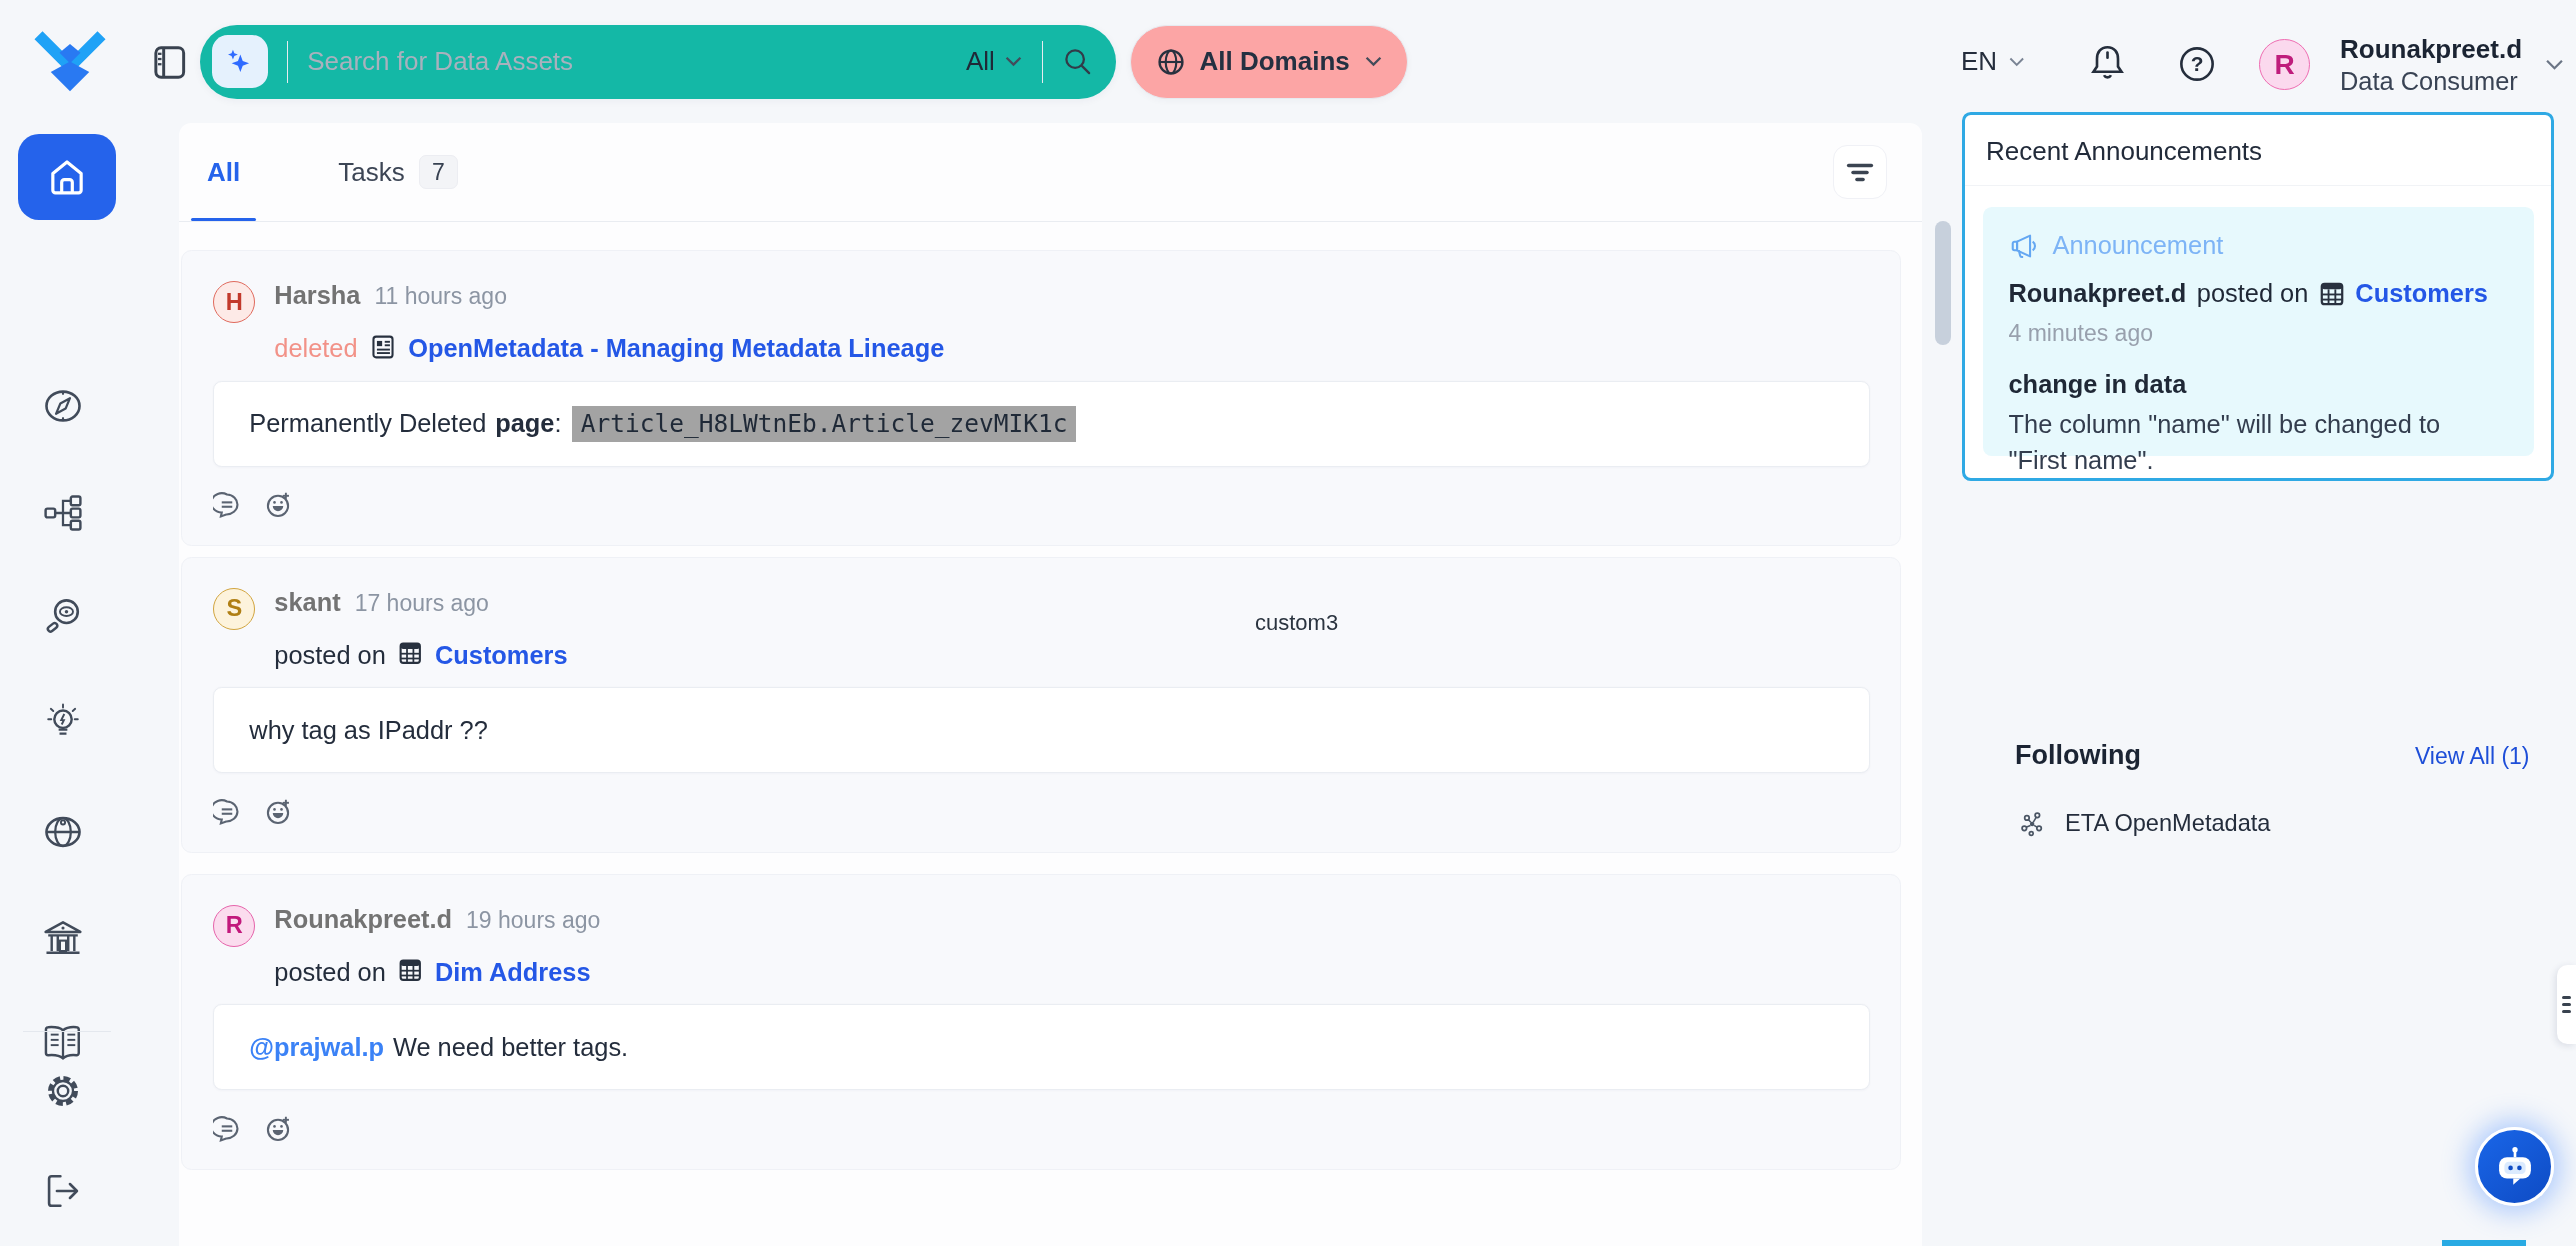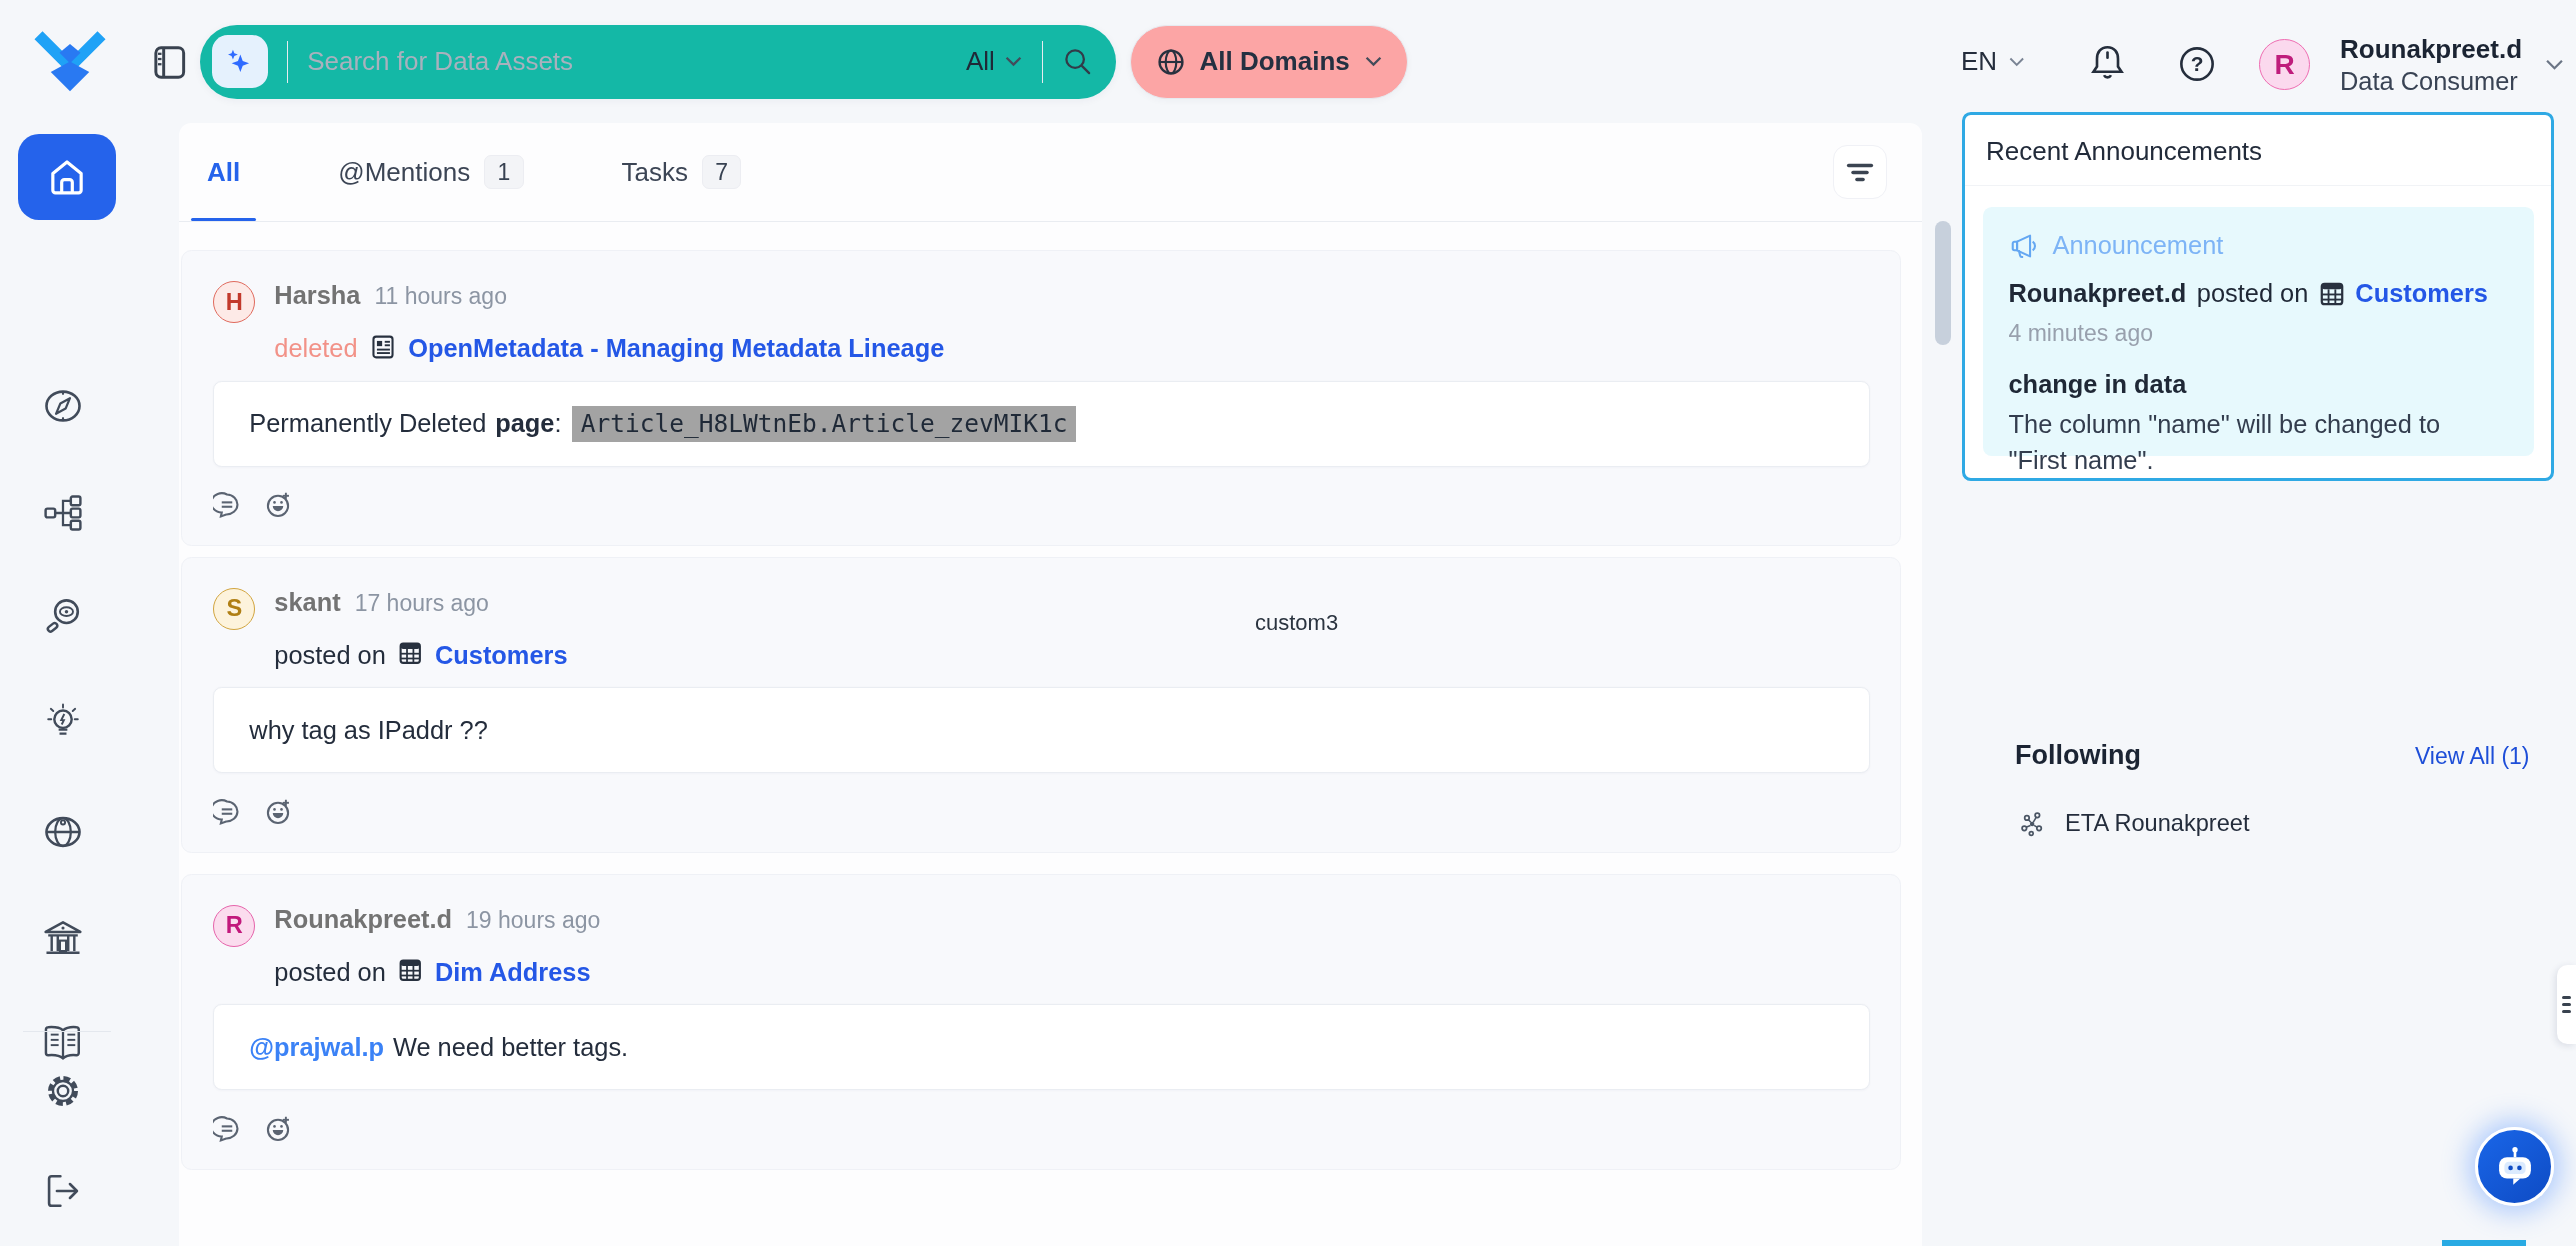--- a/index.html
+++ b/index.html
@@ -352,24 +352,20 @@
       <line x1="16" y1="23" x2="38" y2="23" stroke="#414b5a" stroke-width="3" stroke-linecap="round"></line>
       <polyline points="31,15 39,23 31,31" fill="none" stroke="#414b5a" stroke-width="3" stroke-linecap="round" stroke-linejoin="round"></polyline>
     </svg>
   </div>
 </div>
 
 <div class="main-card">
   <div class="tabs-row">
     <div class="tab active">
       <span>All</span>
-    </div>
-    <div class="tab">
-      <span>@Mentions</span>
-      <span class="tab-badge">1</span>
     </div>
     <div class="tab">
       <span>Tasks</span>
       <span class="tab-badge">7</span>
     </div>
     <div class="filter-btn">
       <svg width="28" height="23" viewBox="0 0 32 26">
         <line x1="3" y1="5" x2="29" y2="5" stroke="#3b4451" stroke-width="4" stroke-linecap="round"></line>
         <line x1="8" y1="13" x2="24" y2="13" stroke="#3b4451" stroke-width="4" stroke-linecap="round"></line>
         <line x1="12.5" y1="21" x2="19.5" y2="21" stroke="#3b4451" stroke-width="4" stroke-linecap="round"></line>
@@ -574,21 +570,21 @@
       <circle cx="20" cy="5" r="2.6" fill="none" stroke="#4a5564" stroke-width="2"></circle>
       <circle cx="14" cy="15" r="2.6" fill="#4a5564"></circle>
       <circle cx="5" cy="20" r="2.6" fill="none" stroke="#4a5564" stroke-width="2"></circle>
       <circle cx="22" cy="20" r="2.6" fill="none" stroke="#4a5564" stroke-width="2"></circle>
       <circle cx="13" cy="26" r="2.2" fill="none" stroke="#4a5564" stroke-width="2"></circle>
       <line x1="9.5" y1="9.8" x2="12.5" y2="13" stroke="#4a5564" stroke-width="1.8"></line>
       <line x1="18.8" y1="7" x2="15.4" y2="12.8" stroke="#4a5564" stroke-width="1.8"></line>
       <line x1="12" y1="16.8" x2="7" y2="18.8" stroke="#4a5564" stroke-width="1.8"></line>
       <line x1="16.3" y1="16.5" x2="20" y2="18.8" stroke="#4a5564" stroke-width="1.8"></line>
     </svg>
-    <span>ETA Rounakpreet</span>
+    <span>ETA OpenMetadata</span>
   </div>
 </div>
 
 <div class="bot-fab">
   <svg width="46" height="46" viewBox="0 0 52 52">
     <line x1="26" y1="8" x2="26" y2="15" stroke="#fff" stroke-width="3"></line>
     <circle cx="26" cy="6.5" r="3" fill="#fff"></circle>
     <rect x="8" y="15" width="36" height="24" rx="9" fill="#fff"></rect>
     <rect x="14" y="20" width="24" height="14" rx="5" fill="#dbeafe"></rect>
     <circle cx="21" cy="27" r="2.6" fill="#0e4bc4"></circle>

